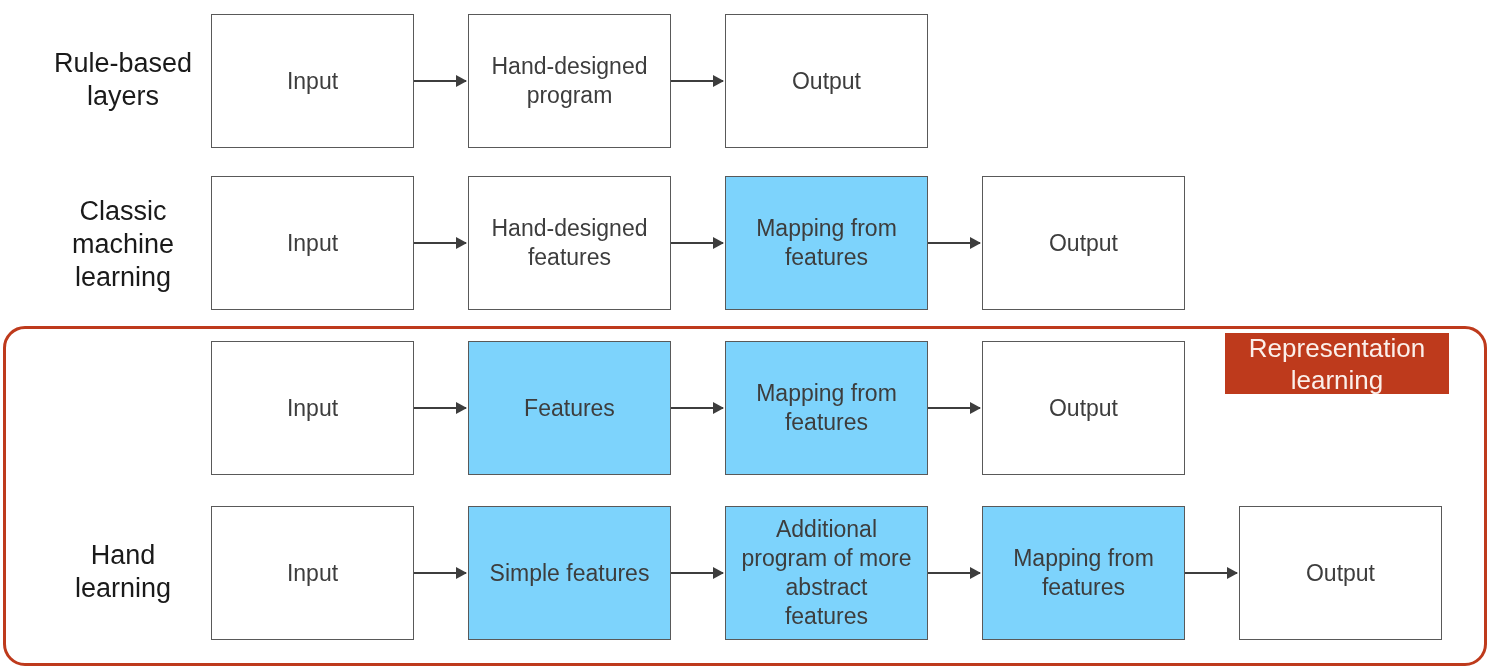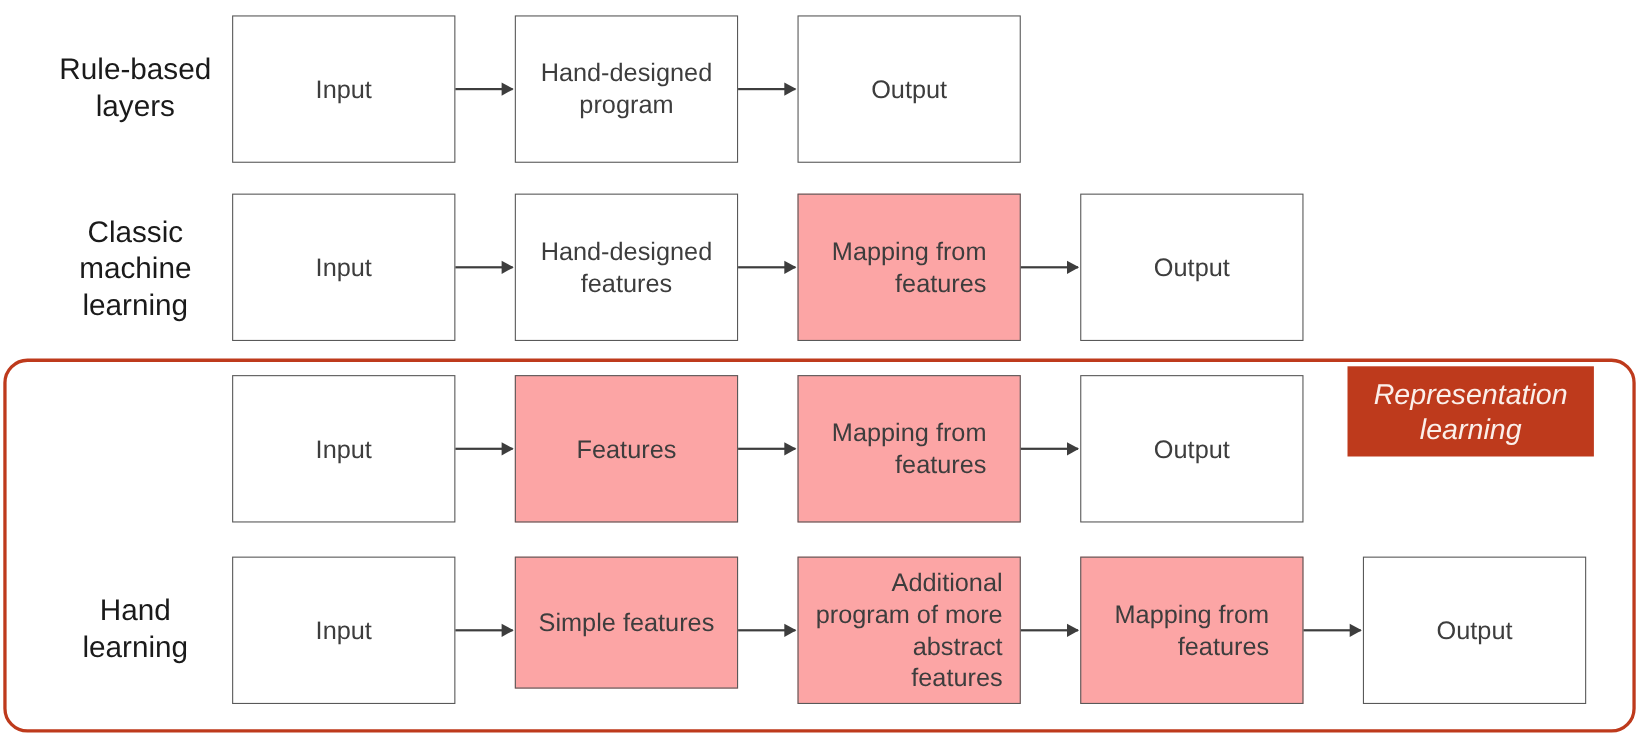--- a/index.html
+++ b/index.html
@@ -53,22 +53,21 @@
     justify-content: center;
     text-align: center;
     color: #3d3d3d;
     font-size: 23px;
     line-height: 29px;
     font-family: "Liberation Sans", sans-serif;
     white-space: pre-line;
     padding: 0 6px;
   }
   .node.shaded {
-    background: #fca5a5;
-    text-align: right;
+    background: #7dd3fc;
   }
 
   
   .arrow {
     position: absolute;
     height: 2px;
     background: #3d3d3d;
   }
   .arrow::after {
     content: "";
@@ -164,31 +163,31 @@
 
   <div class="arrow" style="left:671px; top:407px; width:52px;"></div>
 
   <div class="node shaded" style="left:725px; top:341px; width:203px; height:134px;">Mapping from
 features</div>
 
   <div class="arrow" style="left:928px; top:407px; width:52px;"></div>
 
   <div class="node" style="left:982px; top:341px; width:203px; height:134px;">Output</div>
 
-  <div class="badge" style="left:1225px; top:333px; width:224px; height:82px;font-style:italic;">Representation
+  <div class="badge" style="left:1225px; top:333px; width:224px; height:61px;">Representation
 learning</div>
 
   <div class="row-label" style="left:44px; top:539px; width:158px;">Hand
 learning</div>
 
   <div class="node" style="left:211px; top:506px; width:203px; height:134px;">Input</div>
 
   <div class="arrow" style="left:414px; top:572px; width:52px;"></div>
 
-  <div class="node shaded" style="left:468px; top:506px; width:203px; height:120px;">Simple features</div>
+  <div class="node shaded" style="left:468px; top:506px; width:203px; height:134px;">Simple features</div>
 
   <div class="arrow" style="left:671px; top:572px; width:52px;"></div>
 
   <div class="node shaded" style="left:725px; top:506px; width:203px; height:134px;">Additional
 program of more
 abstract
 features</div>
 
   <div class="arrow" style="left:928px; top:572px; width:52px;"></div>
 

